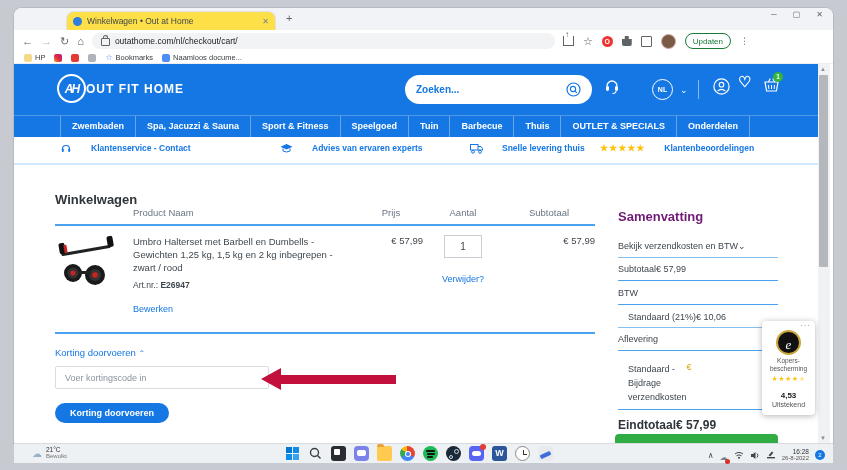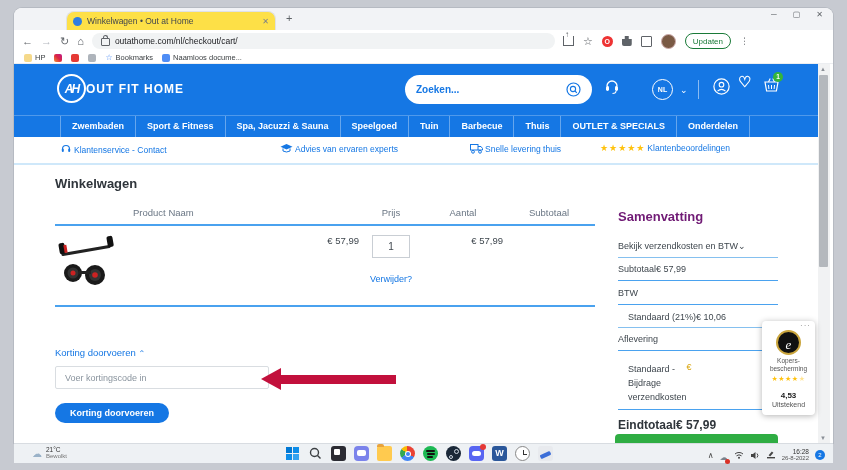--- a/index.html
+++ b/index.html
@@ -54,24 +54,24 @@
   .hdivider{position:absolute;left:684px;top:16px;width:1px;height:19px;background:rgba(255,255,255,.5)}
   .heart{font-size:15px;font-weight:bold}
   .cartbadge{position:absolute;left:10px;top:-5px;width:10px;height:10px;background:#35b53a;border-radius:50%;
              color:#fff;font-size:6.5px;text-align:center;line-height:10px;font-weight:bold}
   
   .mainnav{position:absolute;left:0;top:51px;width:805px;height:22px;background:#1577e4;display:flex;padding-left:46px;box-sizing:border-box;border-top:1px solid rgba(255,255,255,.25)}
   .navtab{color:#fff;font-size:9px;font-weight:bold;line-height:21px;padding:0 11px;border-left:1px solid rgba(255,255,255,.35);white-space:nowrap}
   .navtab:last-child{border-right:1px solid rgba(255,255,255,.35)}
   
   .uspbar{position:absolute;left:0;top:73px;width:805px;height:26px;background:#fff;border-bottom:2px solid #cfe8fa}
-  .usp{position:absolute;top:6px;display:flex;align-items:flex-end;gap:2px;color:#1577e4;font-size:8.5px;font-weight:normal}
+  .usp{position:absolute;top:6px;display:flex;align-items:flex-start;gap:19px;color:#1577e4;font-size:8.5px;font-weight:bold}
   .uspstars{color:#ffc20e;font-size:9px;letter-spacing:1px}
   
-  .pagetitle{position:absolute;left:41px;top:112px;font-size:13px;font-weight:bold;color:#2f353b}
+  .pagetitle{position:absolute;left:41px;top:128px;font-size:13px;font-weight:bold;color:#2f353b}
   .carttable{position:absolute;left:41px;top:143px;width:540px;border-bottom:2px solid #4aa2ef}
   .thead{display:grid;grid-template-columns:78px 1fr 64px 80px 92px;border-bottom:2px solid #4aa2ef;padding-bottom:6px}
   .th{font-size:9.5px;color:#6a7684}
   .t-right{text-align:center}.t-center{text-align:center}
   .trow{display:grid;grid-template-columns:78px 1fr 64px 80px 92px;padding:9px 0 16px}
   .pname{font-size:9.5px;color:#3f474e;line-height:13px;padding-right:8px}
   .artnr{font-size:8.5px;color:#3f474e;margin-top:6px}
   .artnr b{font-weight:bold}
   .link{color:#1577e4;font-size:9px}
   .editlink{margin-top:14px;display:inline-block}
@@ -230,22 +230,22 @@
           <line x1="5.5" y1="8" x2="5.9" y2="12" stroke="#fff" stroke-width="1"></line>
           <line x1="8.5" y1="8" x2="8.5" y2="12" stroke="#fff" stroke-width="1"></line>
           <line x1="11.5" y1="8" x2="11.1" y2="12" stroke="#fff" stroke-width="1"></line>
         </svg>
         <span class="cartbadge">1</span>
       </div>
     </div>
 
     <div class="mainnav">
       <span class="navtab">Zwembaden</span>
+      <span class="navtab">Spa, Jacuzzi &amp; Sauna</span>
       <span class="navtab">Sport &amp; Fitness</span>
-      <span class="navtab">Spa, Jacuzzi &amp; Sauna</span>
       <span class="navtab">Speelgoed</span>
       <span class="navtab">Tuin</span>
       <span class="navtab">Barbecue</span>
       <span class="navtab">Thuis</span>
       <span class="navtab">OUTLET &amp; SPECIALS</span>
       <span class="navtab">Onderdelen</span>
 
     </div>
 
     <div class="uspbar">
@@ -298,20 +298,27 @@
             <rect x="9" y="10" width="3" height="8" fill="#c22" transform="rotate(-10 10 14)"></rect>
             <circle cx="18" cy="38" r="9" fill="#1a1a1a"></circle>
               <circle cx="18" cy="38" r="5.5" fill="#333"></circle>
               <circle cx="18" cy="38" r="2.5" fill="#c22"></circle>
             <circle cx="40" cy="40" r="10" fill="#1a1a1a"></circle>
               <circle cx="40" cy="40" r="6" fill="#333"></circle>
               <circle cx="40" cy="40" r="2.8" fill="#c22"></circle>
             <rect x="24" y="36" width="12" height="3" fill="#222"></rect>
           </svg>
         </div>
+        <div>
+          <div class="pname">Umbro Halterset met Barbell en Dumbells - Gewichten 1,25 kg, 1,5 kg en 2 kg inbegrepen - zwart / rood</div>
+          <div class="artnr">
+            <span>Art.nr.:</span> <b>E26947</b>
+          </div>
+          <span class="link editlink">Bewerken</span>
+        </div>
         <div class="pricecell">€ 57,99</div>
         <div>
           <input class="qtybox" value="1" style="">
           <div class="removelink">Verwijder?</div>
         </div>
         <div class="pricecell">€ 57,99</div>
       </div>
     </div>
 
     <div class="discounttoggle">

